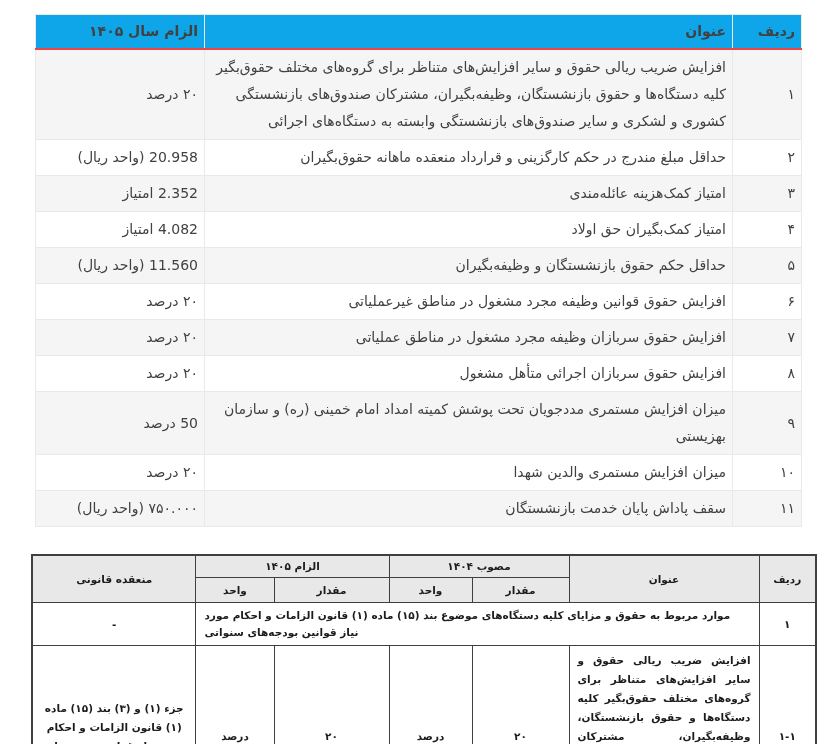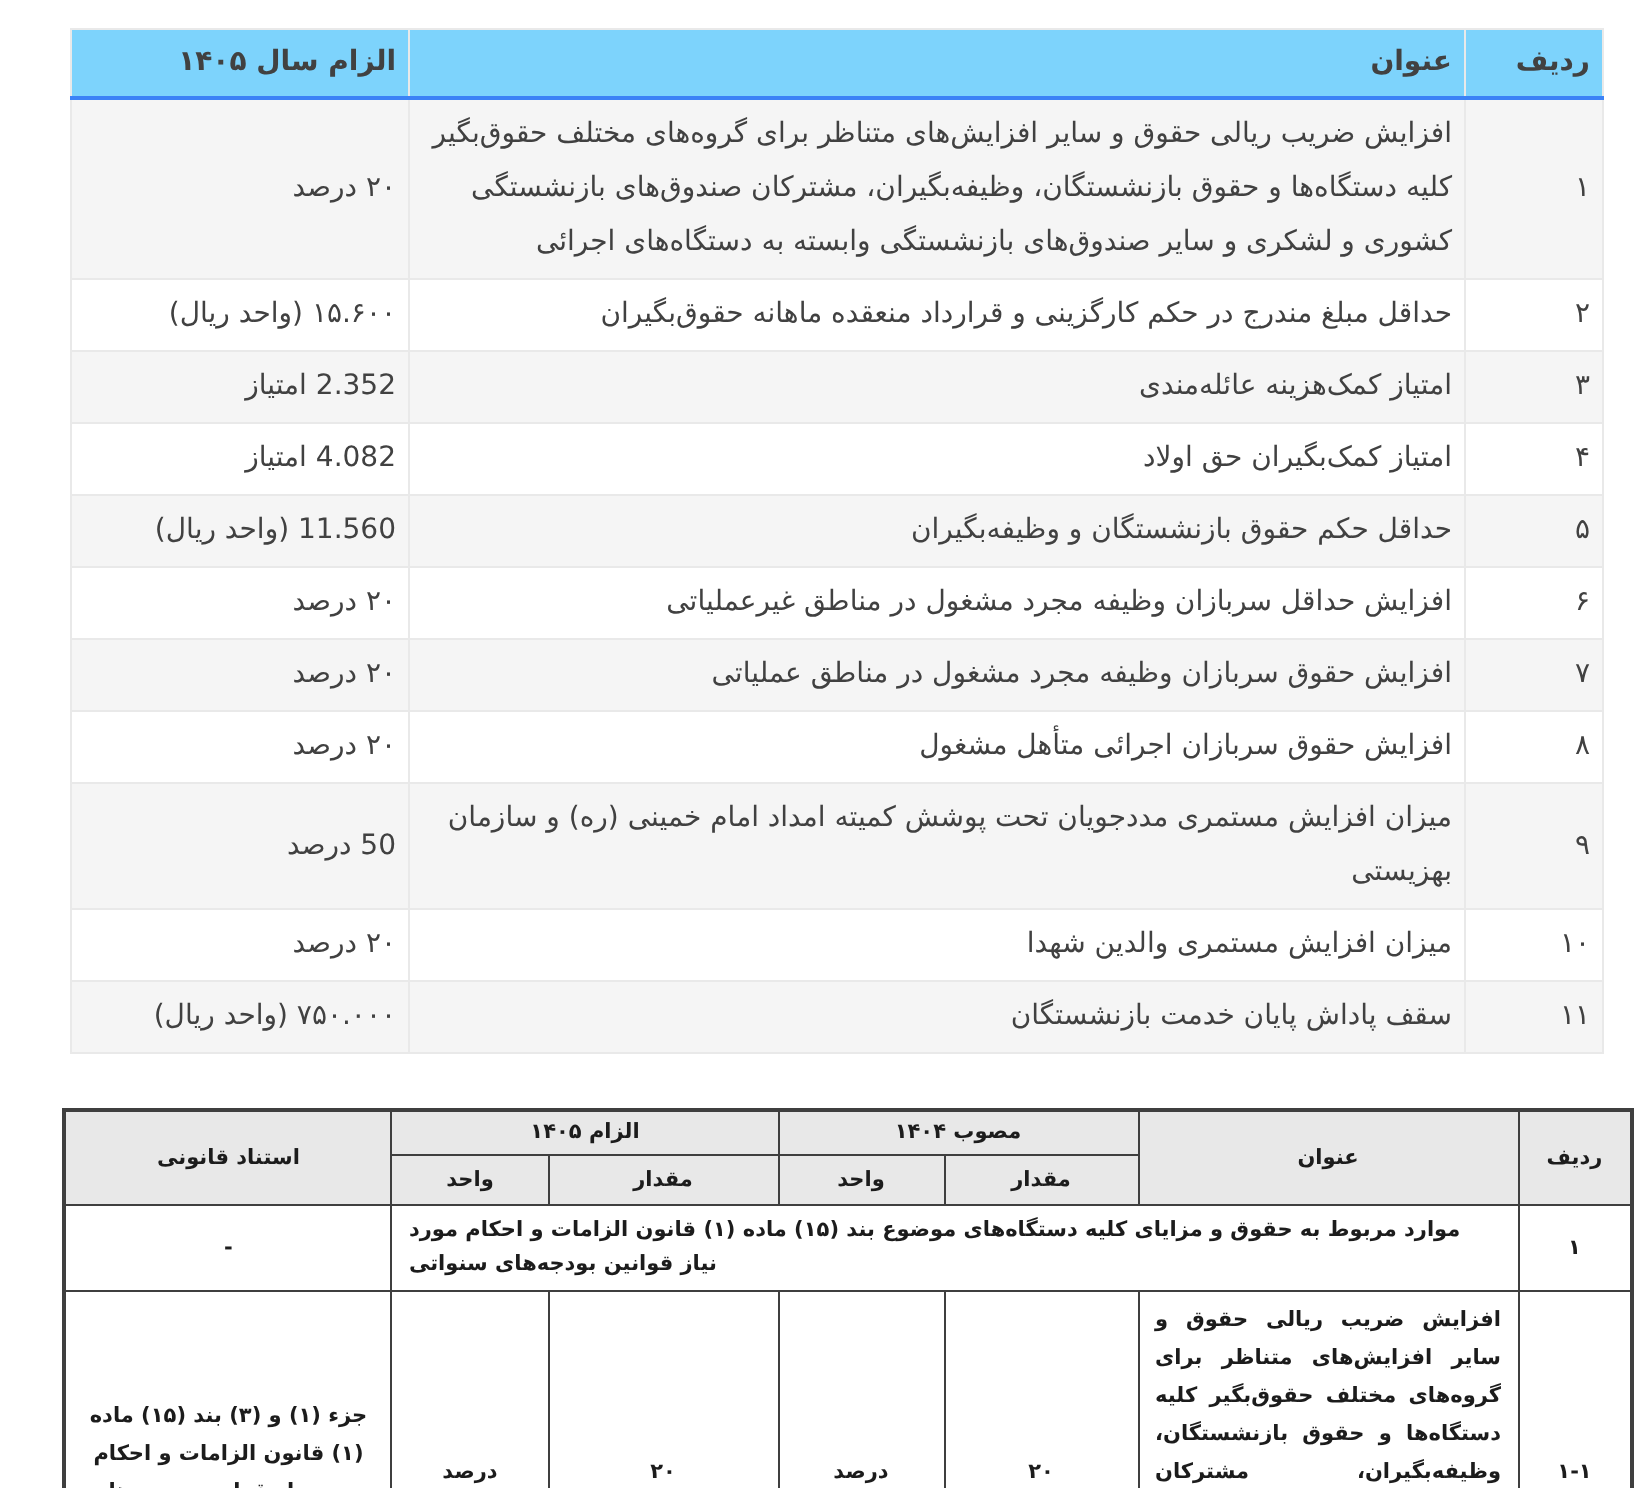--- a/index.html
+++ b/index.html
@@ -20,23 +20,23 @@
     color: #414141;
   }
   table.t1 th, table.t1 td {
     border: 1px solid #e9e9e9;
     text-align: right;
     vertical-align: middle;
     line-height: 27px;
     padding: 4px 6px;
   }
   table.t1 thead th {
-    background: #7dd3fc;
+    background: #0ea5e9;
     font-weight: bold;
-    border-bottom: 2px solid #3b82f6;
+    border-bottom: 2px solid #ef4444;
     padding: 3px 6px;
   }
   table.t1 tbody tr:nth-child(odd) td { background: #f5f5f5; }
   table.t1 tbody tr:nth-child(even) td { background: #ffffff; }
   table.t1 td.c-radif, table.t1 th.c-radif { padding-left: 10px; }
 
   
   .t2-wrap { padding: 27px 5px 0 33px; }
   table.t2 {
     width: 784px;
@@ -91,40 +91,40 @@
     </thead>
     <tbody>
       <tr>
         <td class="c-radif">۱</td>
         <td>افزایش ضریب ریالی حقوق و سایر افزایش‌های متناظر برای گروه‌های مختلف حقوق‌بگیر کلیه دستگاه‌ها و حقوق بازنشستگان، وظیفه‌بگیران، مشترکان صندوق‌های بازنشستگی کشوری و لشکری و سایر صندوق‌های بازنشستگی وابسته به دستگاه‌های اجرائی</td>
         <td>۲۰ درصد</td>
       </tr>
       <tr>
         <td class="c-radif">۲</td>
         <td>حداقل مبلغ مندرج در حکم کارگزینی و قرارداد منعقده ماهانه حقوق‌بگیران</td>
-        <td>۱۵.۶۰۰ (واحد ریال)</td>
+        <td>20.958 (واحد ریال)</td>
       </tr>
       <tr>
         <td class="c-radif">۳</td>
         <td>امتیاز کمک‌هزینه عائله‌مندی</td>
         <td>2.352 امتیاز</td>
       </tr>
       <tr>
         <td class="c-radif">۴</td>
         <td>امتیاز کمک‌بگیران حق اولاد</td>
         <td>4.082 امتیاز</td>
       </tr>
       <tr>
         <td class="c-radif">۵</td>
         <td>حداقل حکم حقوق بازنشستگان و وظیفه‌بگیران</td>
         <td>11.560 (واحد ریال)</td>
       </tr>
       <tr>
         <td class="c-radif">۶</td>
-        <td>افزایش حداقل سربازان وظیفه مجرد مشغول در مناطق غیرعملیاتی</td>
+        <td>افزایش حقوق قوانین وظیفه مجرد مشغول در مناطق غیرعملیاتی</td>
         <td>۲۰ درصد</td>
       </tr>
       <tr>
         <td class="c-radif">۷</td>
         <td>افزایش حقوق سربازان وظیفه مجرد مشغول در مناطق عملیاتی</td>
         <td>۲۰ درصد</td>
       </tr>
       <tr>
         <td class="c-radif">۸</td>
         <td>افزایش حقوق سربازان اجرائی متأهل مشغول</td>
@@ -159,21 +159,21 @@
         <col style="width:115px">
         <col style="width:78px">
         <col style="width:164px">
     </colgroup>
     <thead>
       <tr class="h1">
         <th rowspan="2">ردیف</th>
         <th rowspan="2">عنوان</th>
         <th colspan="2">مصوب ۱۴۰۴</th>
         <th colspan="2">الزام ۱۴۰۵</th>
-        <th rowspan="2">استناد قانونی</th>
+        <th rowspan="2">منعقده قانونی</th>
       </tr>
       <tr class="h2">
         <th>مقدار</th>
         <th>واحد</th>
         <th>مقدار</th>
         <th>واحد</th>
       </tr>
     </thead>
     <tbody>
       <tr>

